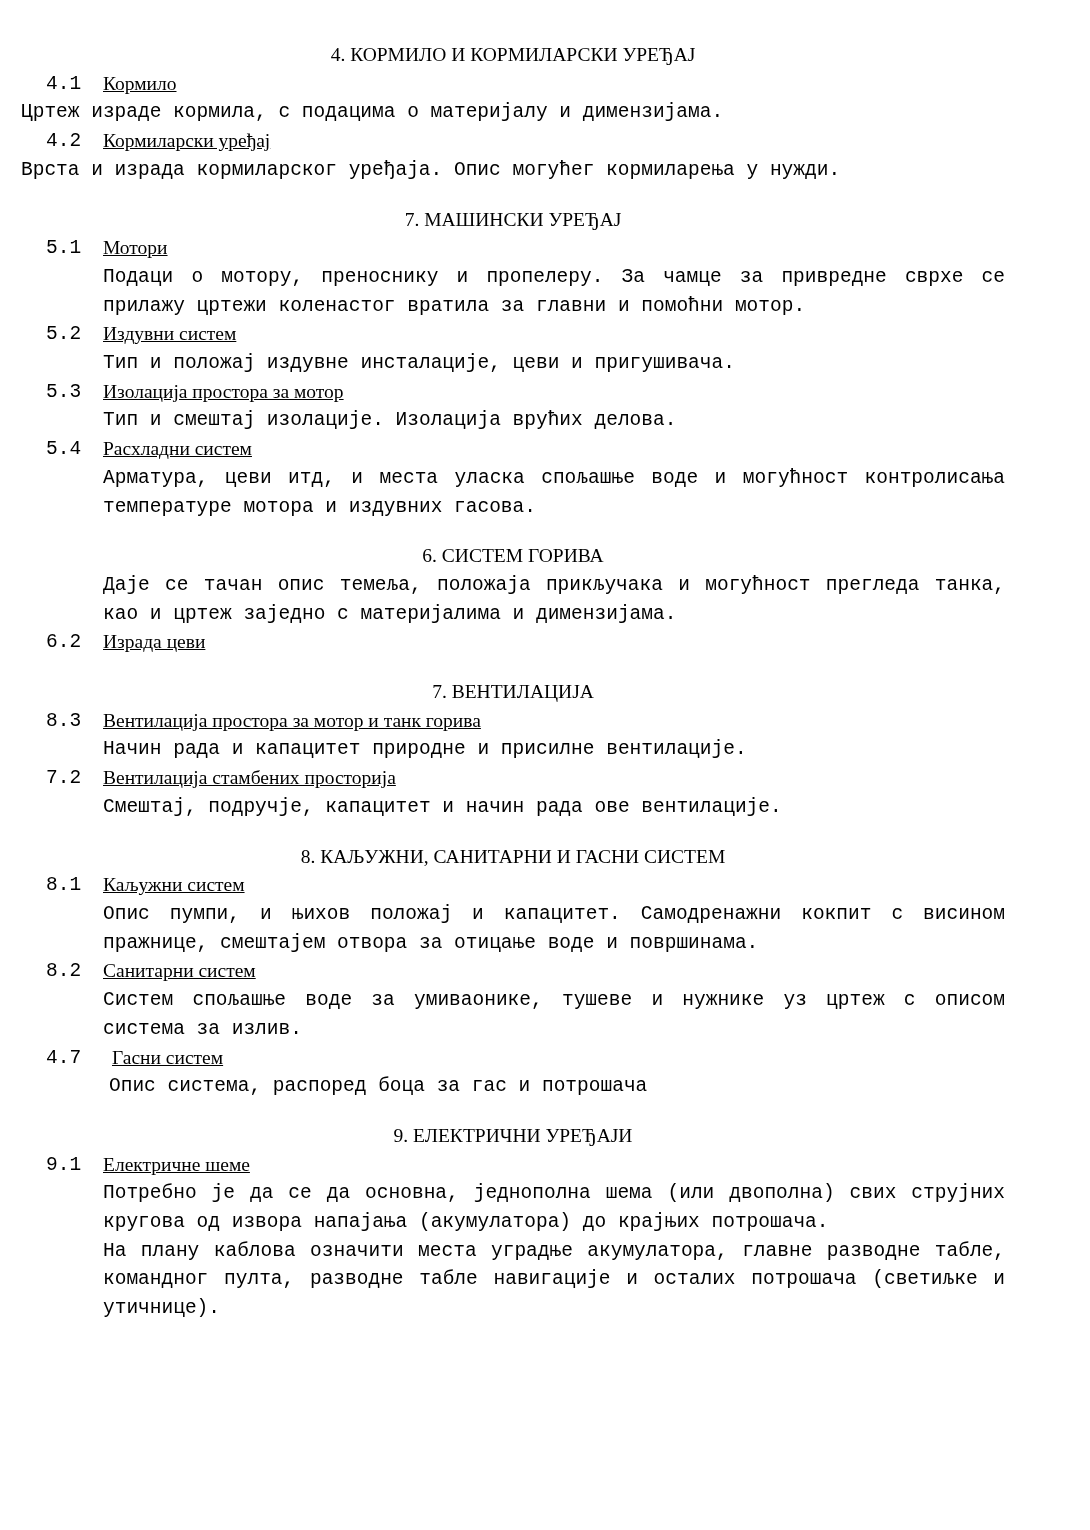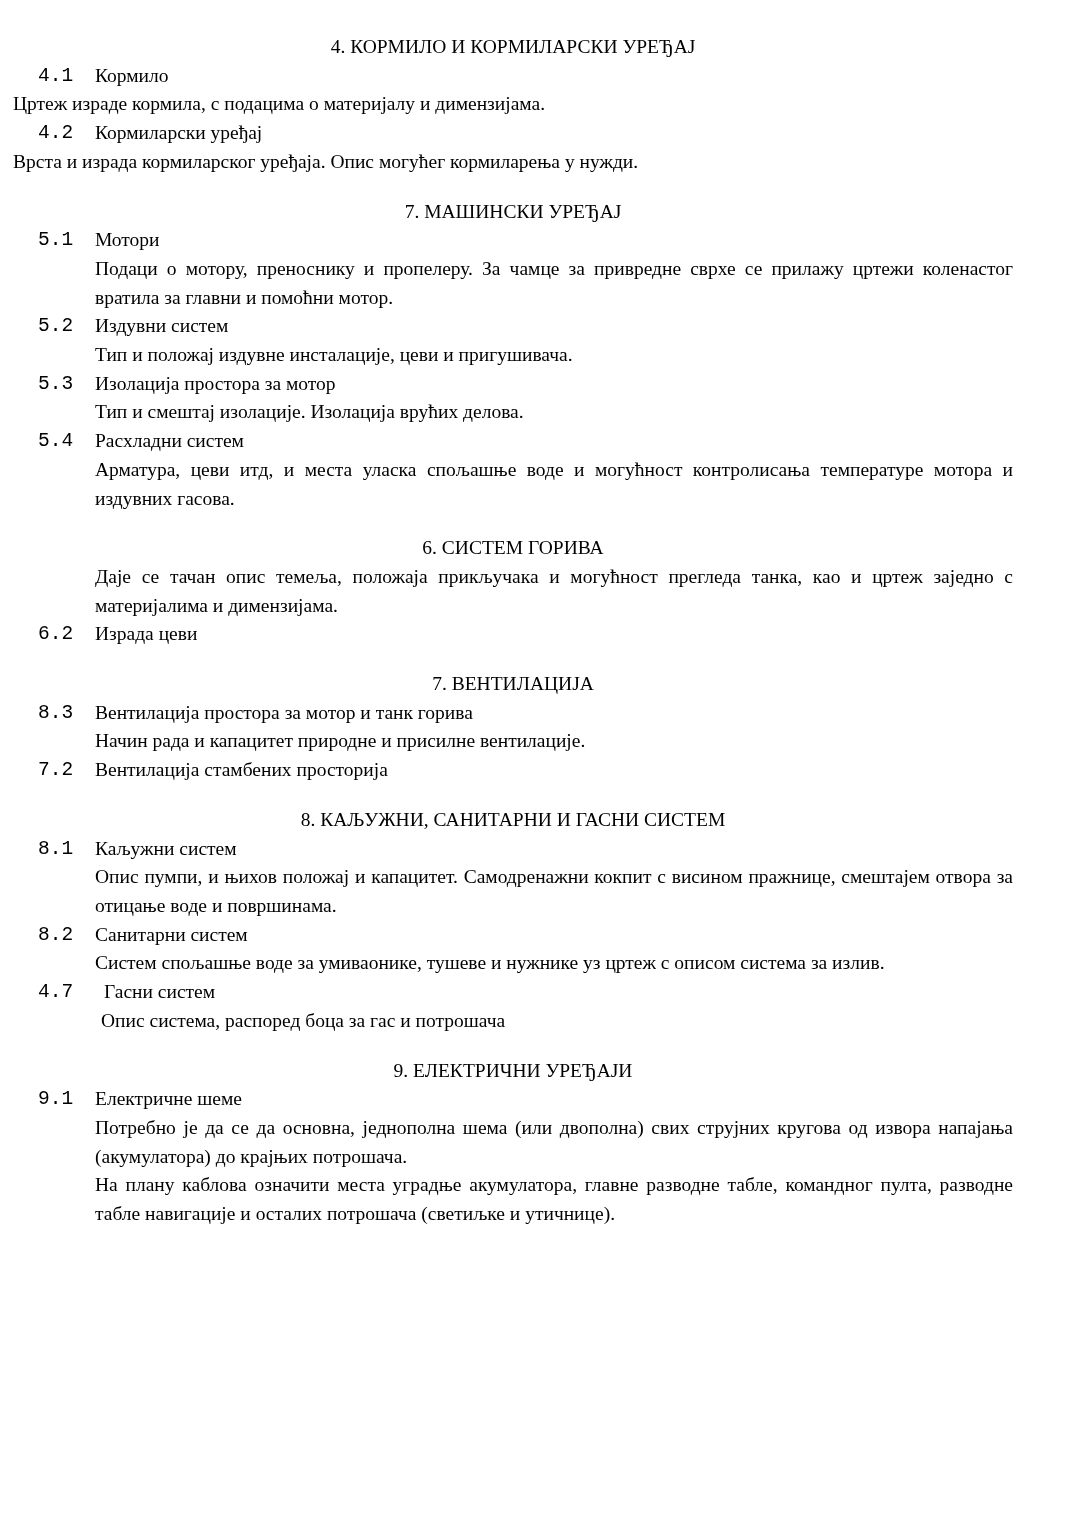--- a/index.html
+++ b/index.html
@@ -23,34 +23,35 @@
     padding: 33px 77px 0 13px;
     background: #ffffff;
   }
   .section-heading {
     margin: 0;
     text-align: center;
     font-size: 19.5px;
     font-weight: normal;
     line-height: 28.7px;
   }
-  .section { margin: 0; }
+  .section { margin: 8px; }
   .section:not(:first-child) { margin-top: 21px; }
   .item-row { display: flex; }
   .item-num {
     flex: none;
     width: 57px;
     margin-left: 25px;
     font-family: Liberation Mono, monospace;
   }
-  .item-label { flex: 1; }
+  .item-label { flex: 1; text-decoration: underline; }
   .item-row.extra-indent .item-label { padding-left: 9px; }
   .para {
     margin: 0 0 0 82px;
     text-align: justify;
+    font-family: Liberation Mono, monospace;
   }
   .para.flush {
     margin-left: 0;
     text-align: left;
   }
   .para.extra-indent { margin-left: 88px; }
 </style>
 </head>
 <body>
 
@@ -129,20 +130,21 @@
     <span class="item-label">Вентилација простора за мотор и танк горива</span>
   </div>
 
   <p class="para">Начин рада и капацитет природне и присилне вентилације.</p>
 
   <div class="item-row">
     <span class="item-num">7.2</span>
     <span class="item-label">Вентилација стамбених просторија</span>
   </div>
 
+  <p class="para">Смештај, подручје, капацитет и начин рада ове вентилације.</p>
 </div>
   </section>
 
   <section class="section">
     <h2 class="section-heading">8. КАЉУЖНИ, САНИТАРНИ И ГАСНИ СИСТЕМ</h2>
     <div class="section-body">
   <div class="item-row">
     <span class="item-num">8.1</span>
     <span class="item-label">Каљужни систем</span>
   </div>

